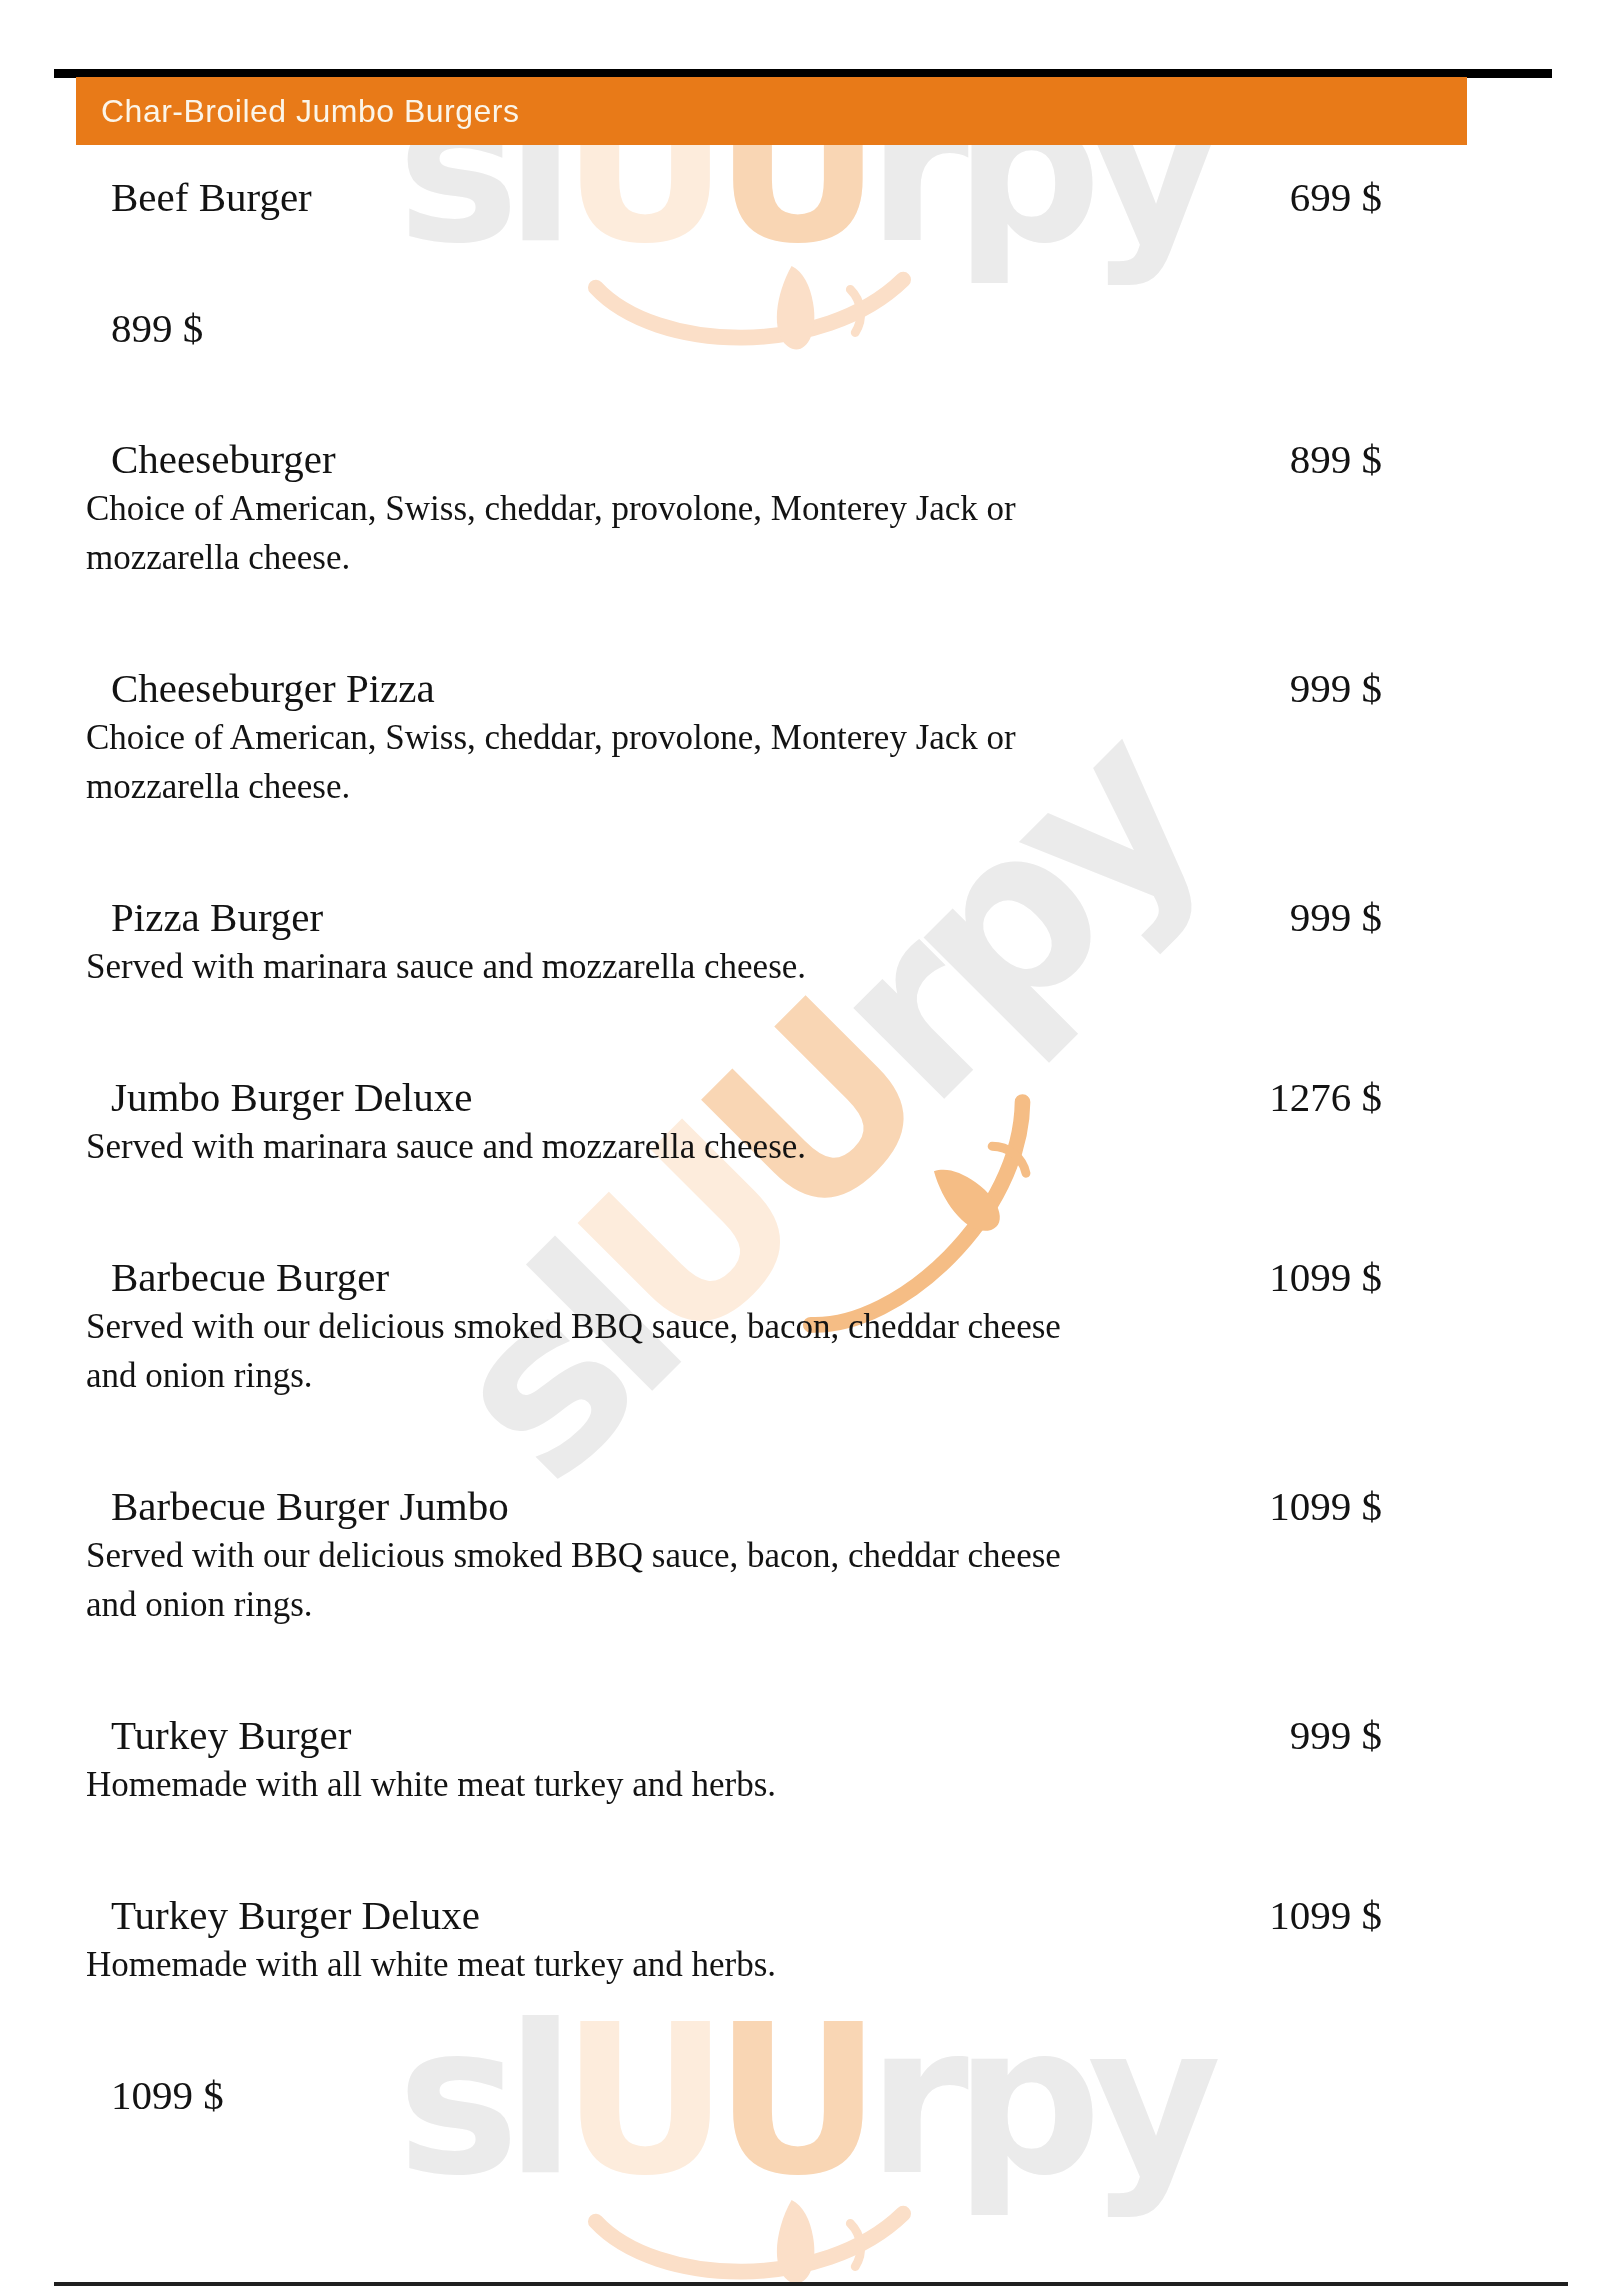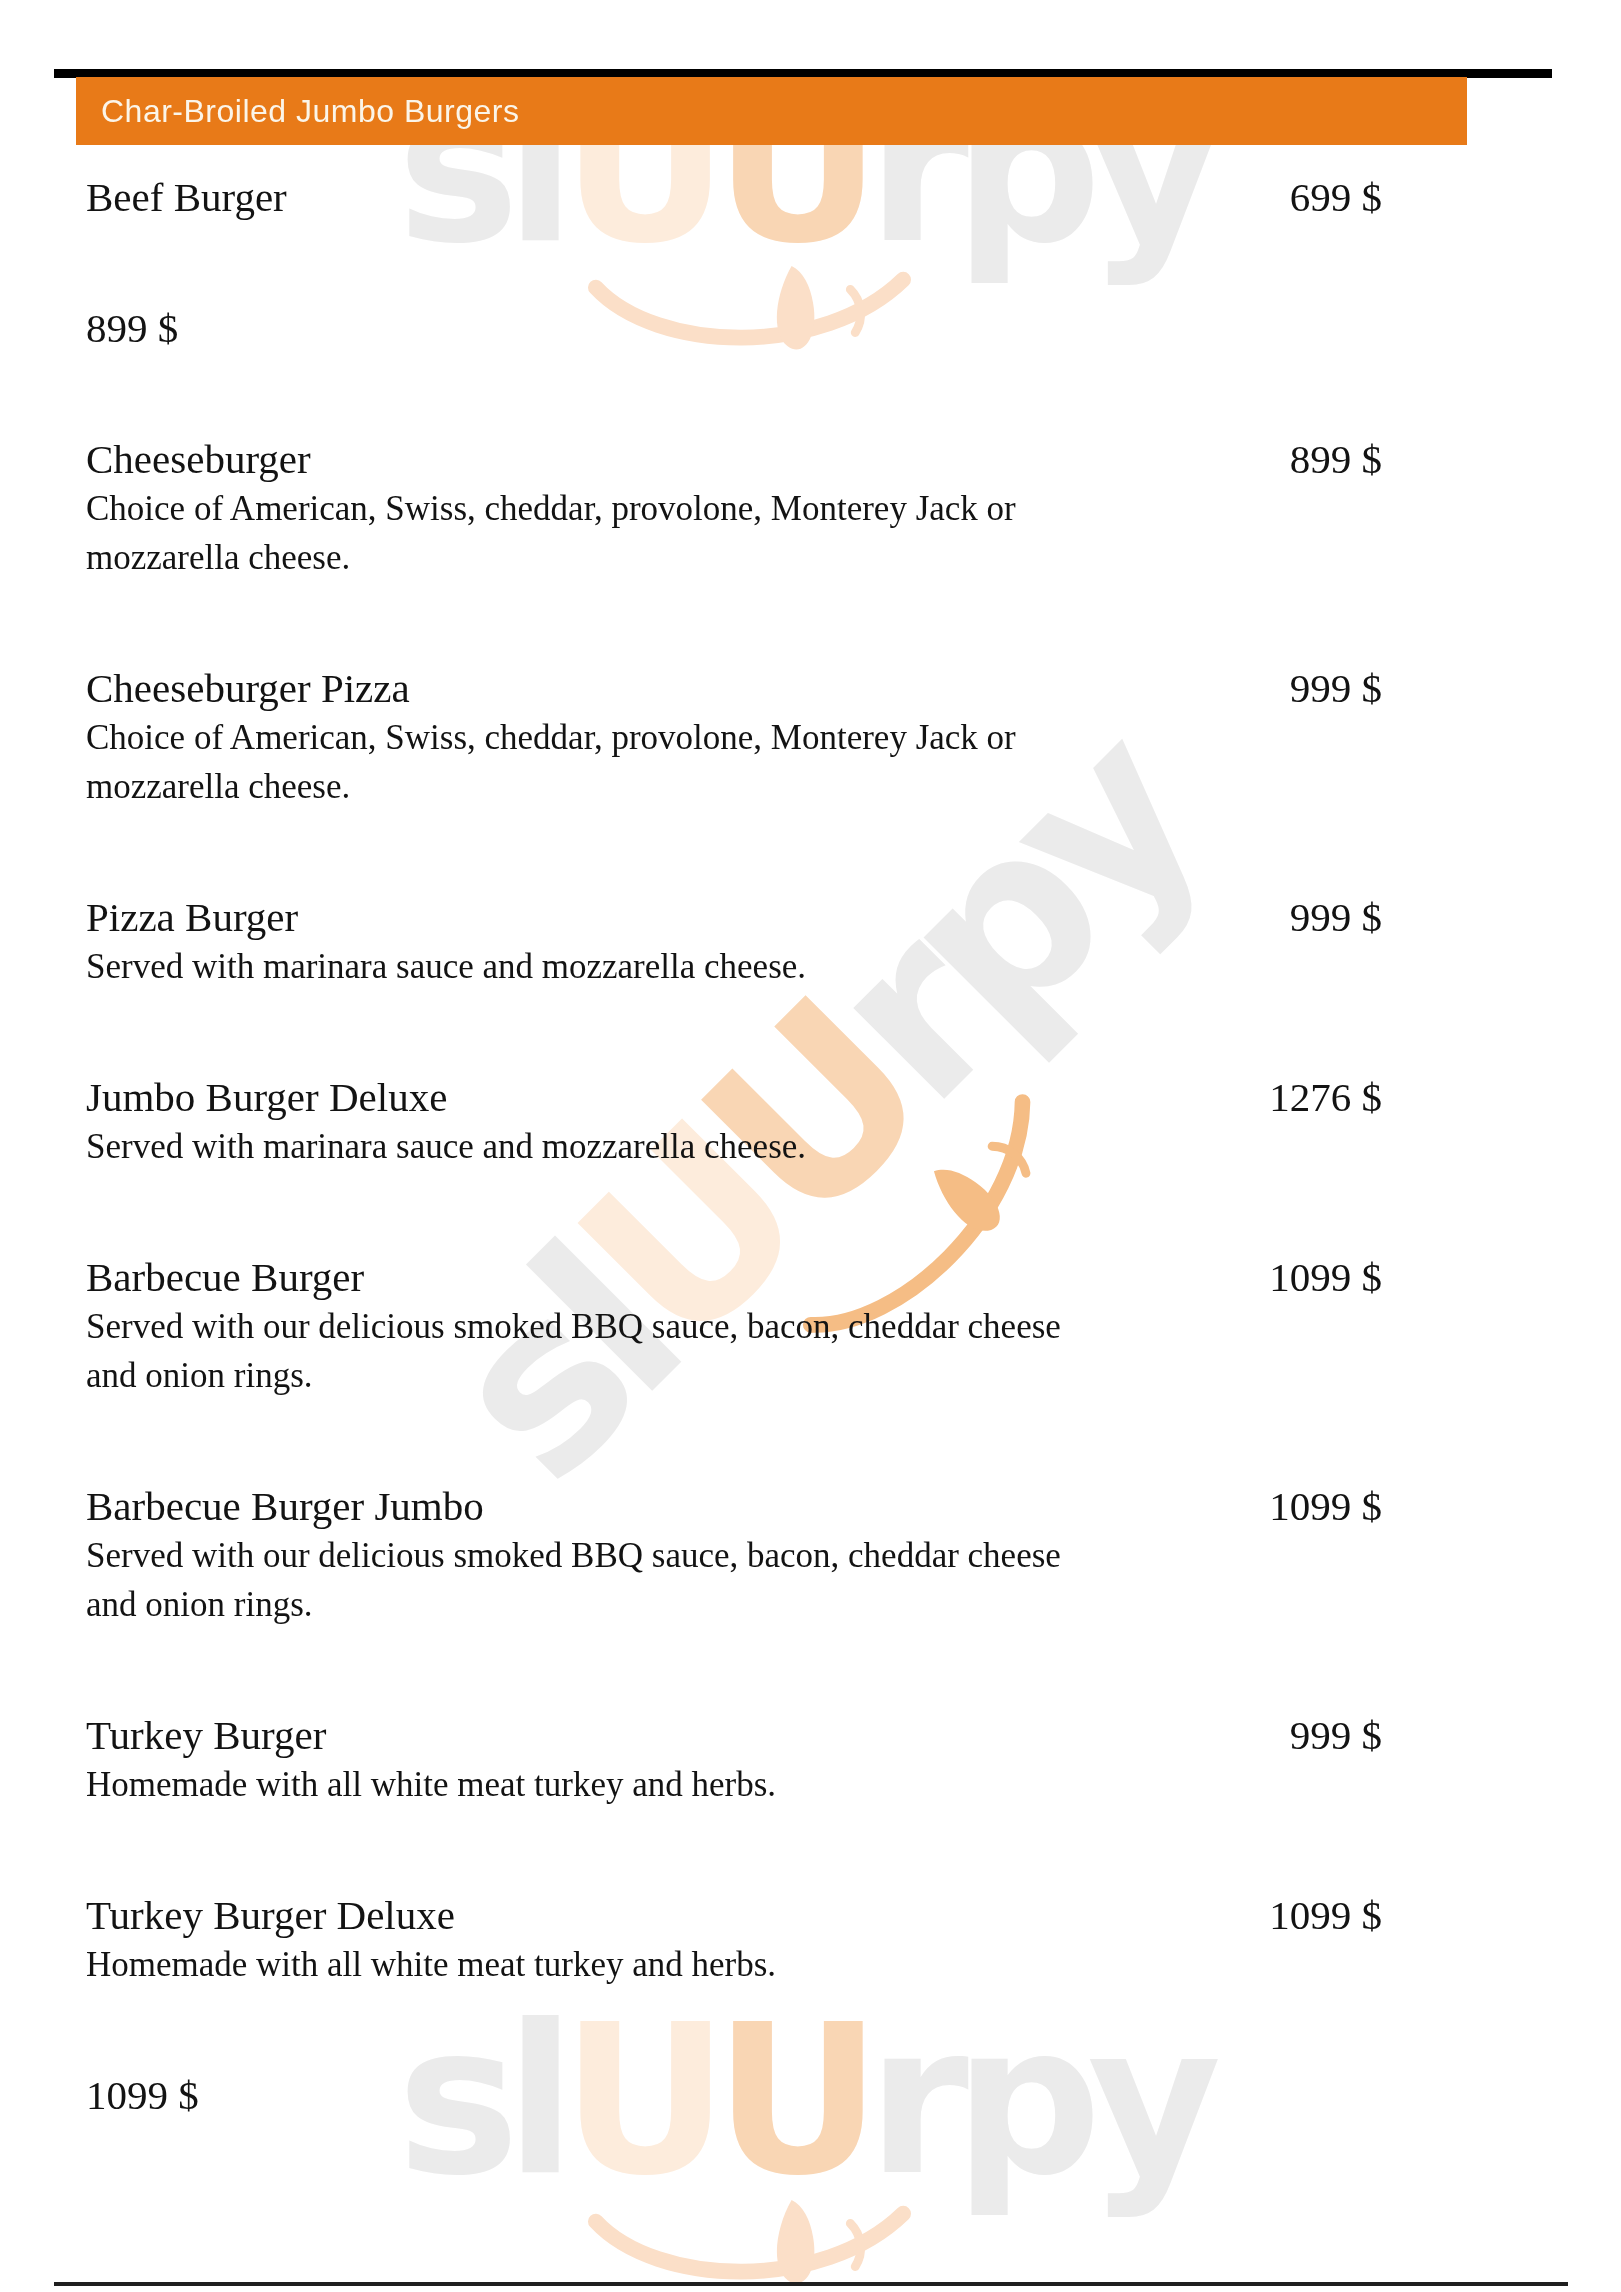--- a/index.html
+++ b/index.html
@@ -58,21 +58,21 @@
   }
   
   .menu{
     position:absolute;z-index:1;
     left:86px;top:173px;width:1296px;
     color:var(--ink,#131313);
   }
   .item{margin-bottom:82px;}
   .item .row{
     display:flex;justify-content:space-between;align-items:flex-start;
-    font-size:41px;line-height:49px;
+    font-size:41px;line-height:49px;margin-left:25px;
   }
   .item .iname{white-space:nowrap;}
   .item .iprice{white-space:nowrap;text-align:right;}
   .item .idesc{font-size:35px;line-height:49px;}
   .item .idesc .dline{white-space:nowrap;}
   
   .bottom-rule{
     position:absolute;z-index:2;
     left:54px;top:2282px;width:1514px;height:3.9px;
     background:var(--rule-bottom,#1f1f1f);

